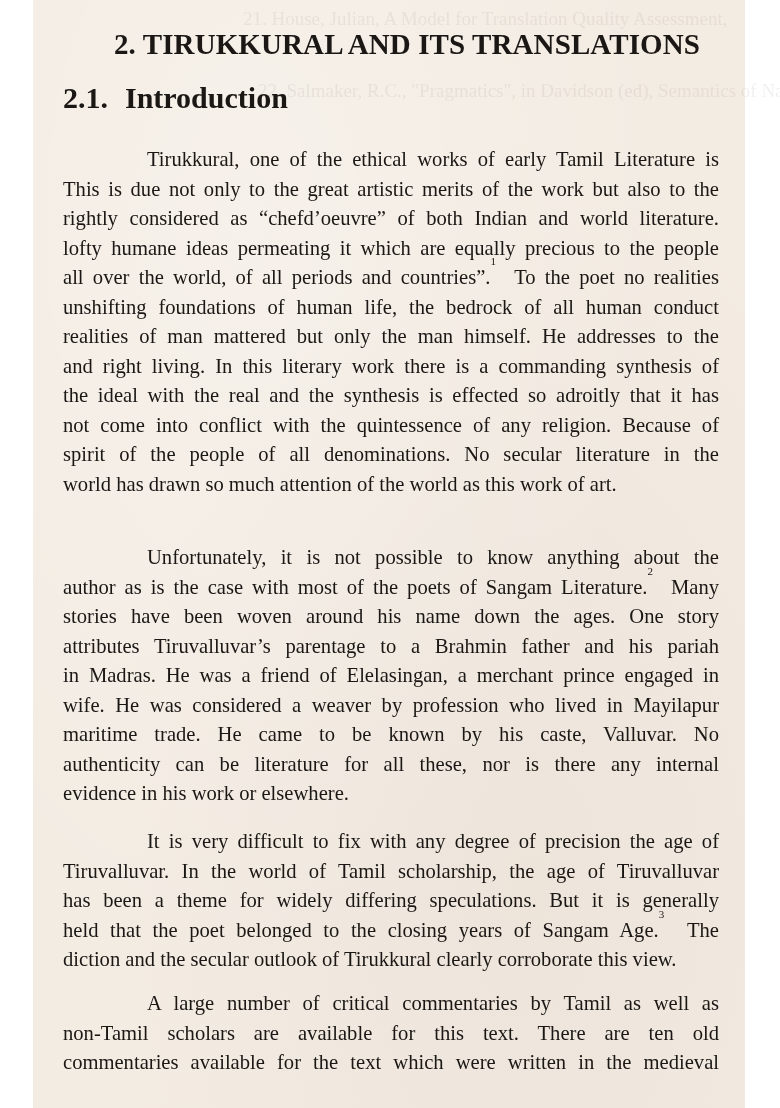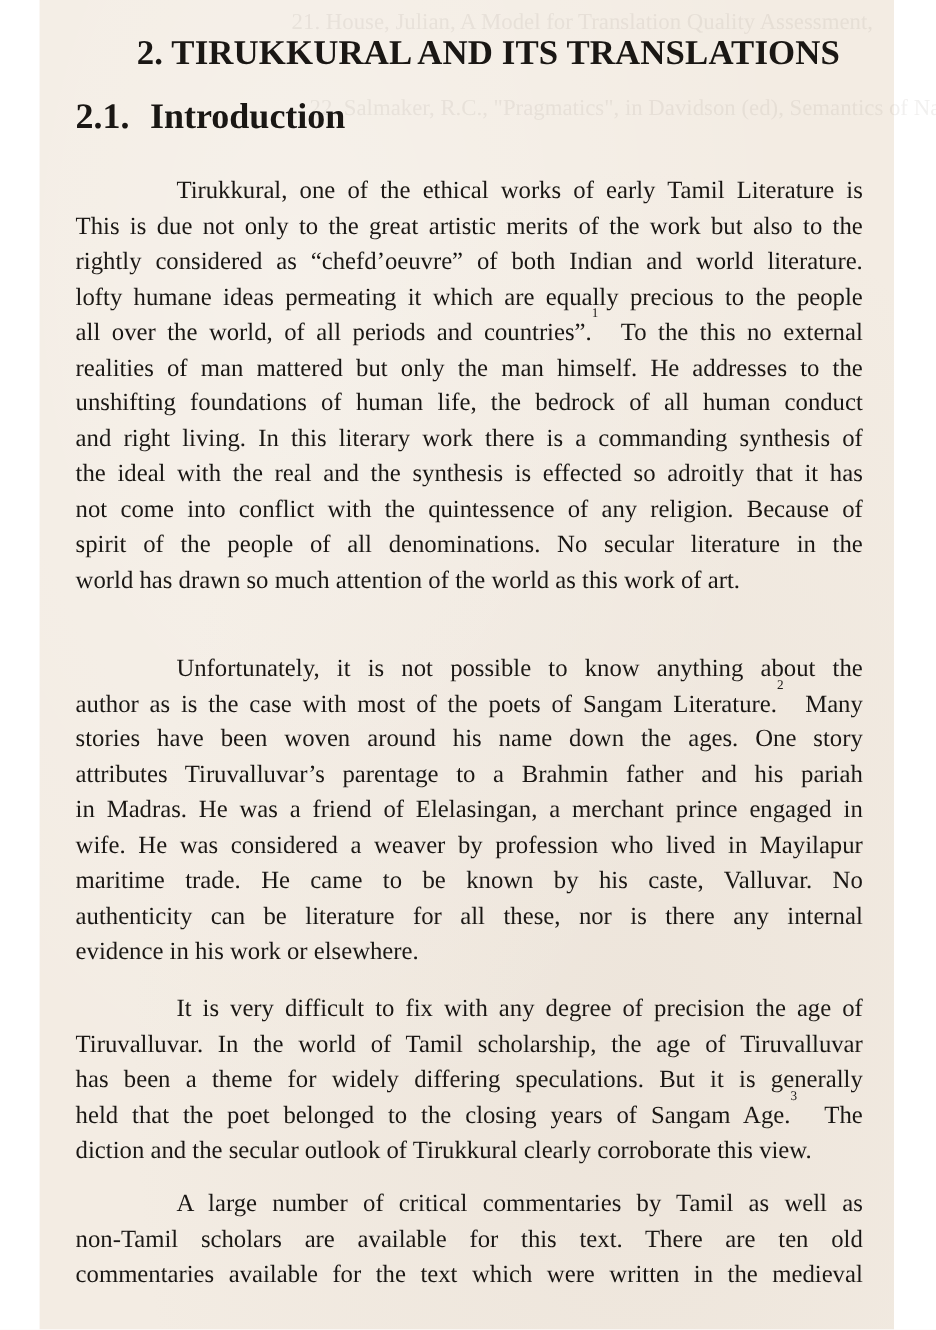--- a/index.html
+++ b/index.html
@@ -108,23 +108,23 @@
 
     <h2 class="section-heading">
       <span class="num">2.1.</span><span>Introduction</span>
     </h2>
 
     <div class="para" style="top:145px;">
       <span class="line indent">Tirukkural, one of the ethical works of early Tamil Literature is</span>
       <span class="line">This is due not only to the great artistic merits of the work but also to the</span>
       <span class="line">rightly considered as “chefd’oeuvre” of both Indian  and world literature.</span>
       <span class="line">lofty humane ideas permeating it which are equally precious to the people</span>
-      <span class="line"><span>all over the world, of all periods and countries”.</span><sup>1</sup><span style="white-space:pre">  To the this no external</span></span>
+      <span class="line"><span>all over the world, of all periods and countries”.</span><sup>1</sup><span style="white-space:pre">  To the poet no realities</span></span>
+      <span class="line">unshifting foundations of human life, the bedrock of all human conduct</span>
       <span class="line">realities of man mattered but only the man himself.  He addresses to the</span>
-      <span class="line">unshifting foundations of human life, the bedrock of all human conduct</span>
       <span class="line">and right living.  In this literary work there is a commanding synthesis of</span>
       <span class="line">the ideal with the real and the synthesis is effected so adroitly that it has</span>
       <span class="line">not come into conflict with the quintessence of any religion. Because of</span>
       <span class="line">spirit of the people of all denominations.  No  secular literature in the</span>
       <span class="line last">world has drawn so much attention of the world as this work of art.</span>
     </div>
 
     <div class="para" style="top:543px;">
       <span class="line indent">Unfortunately, it is not possible to know anything about the</span>
       <span class="line"><span>author as is the case with most of  the poets of Sangam Literature.</span><sup>2</sup><span style="white-space:pre">  Many</span></span>

